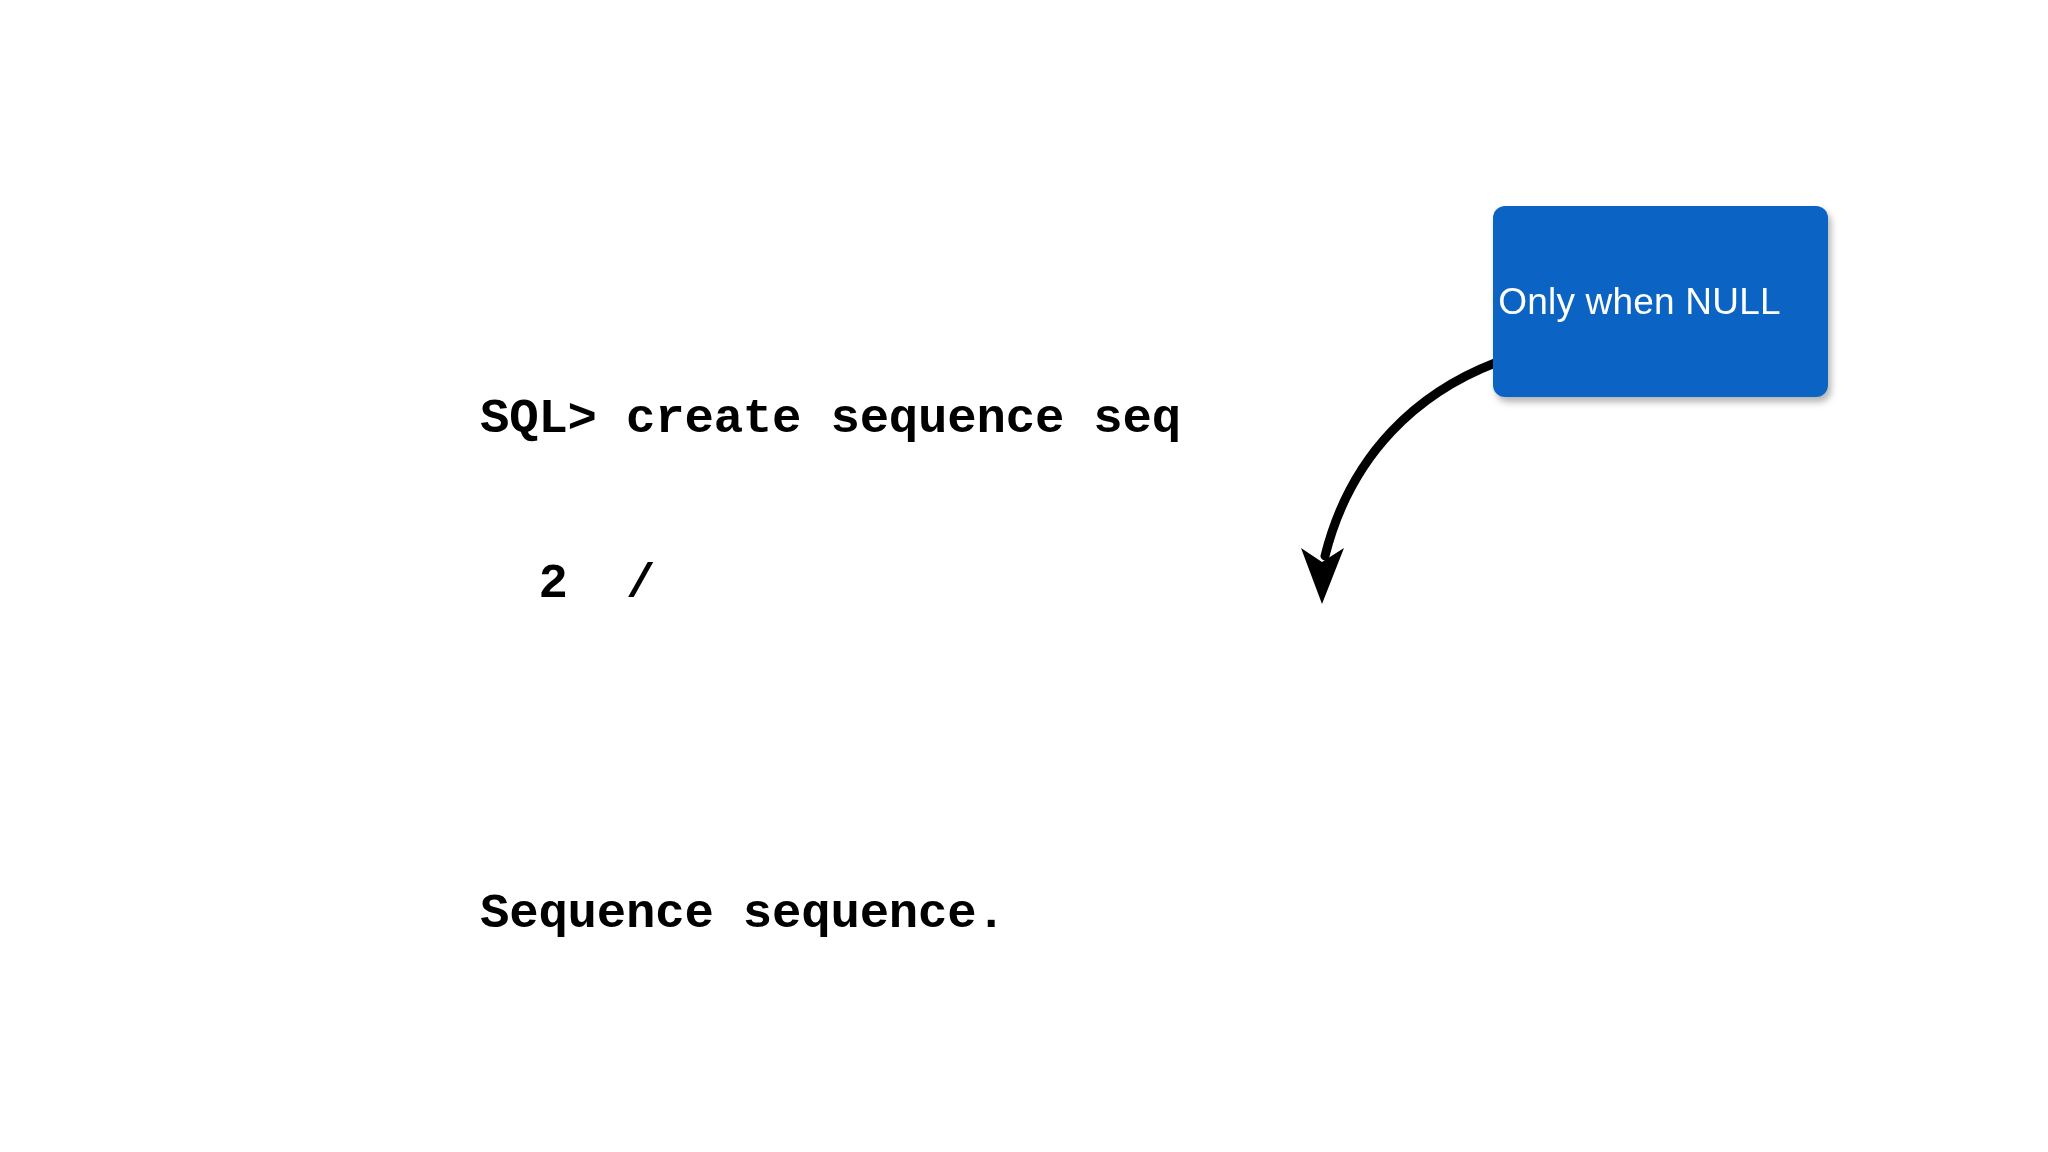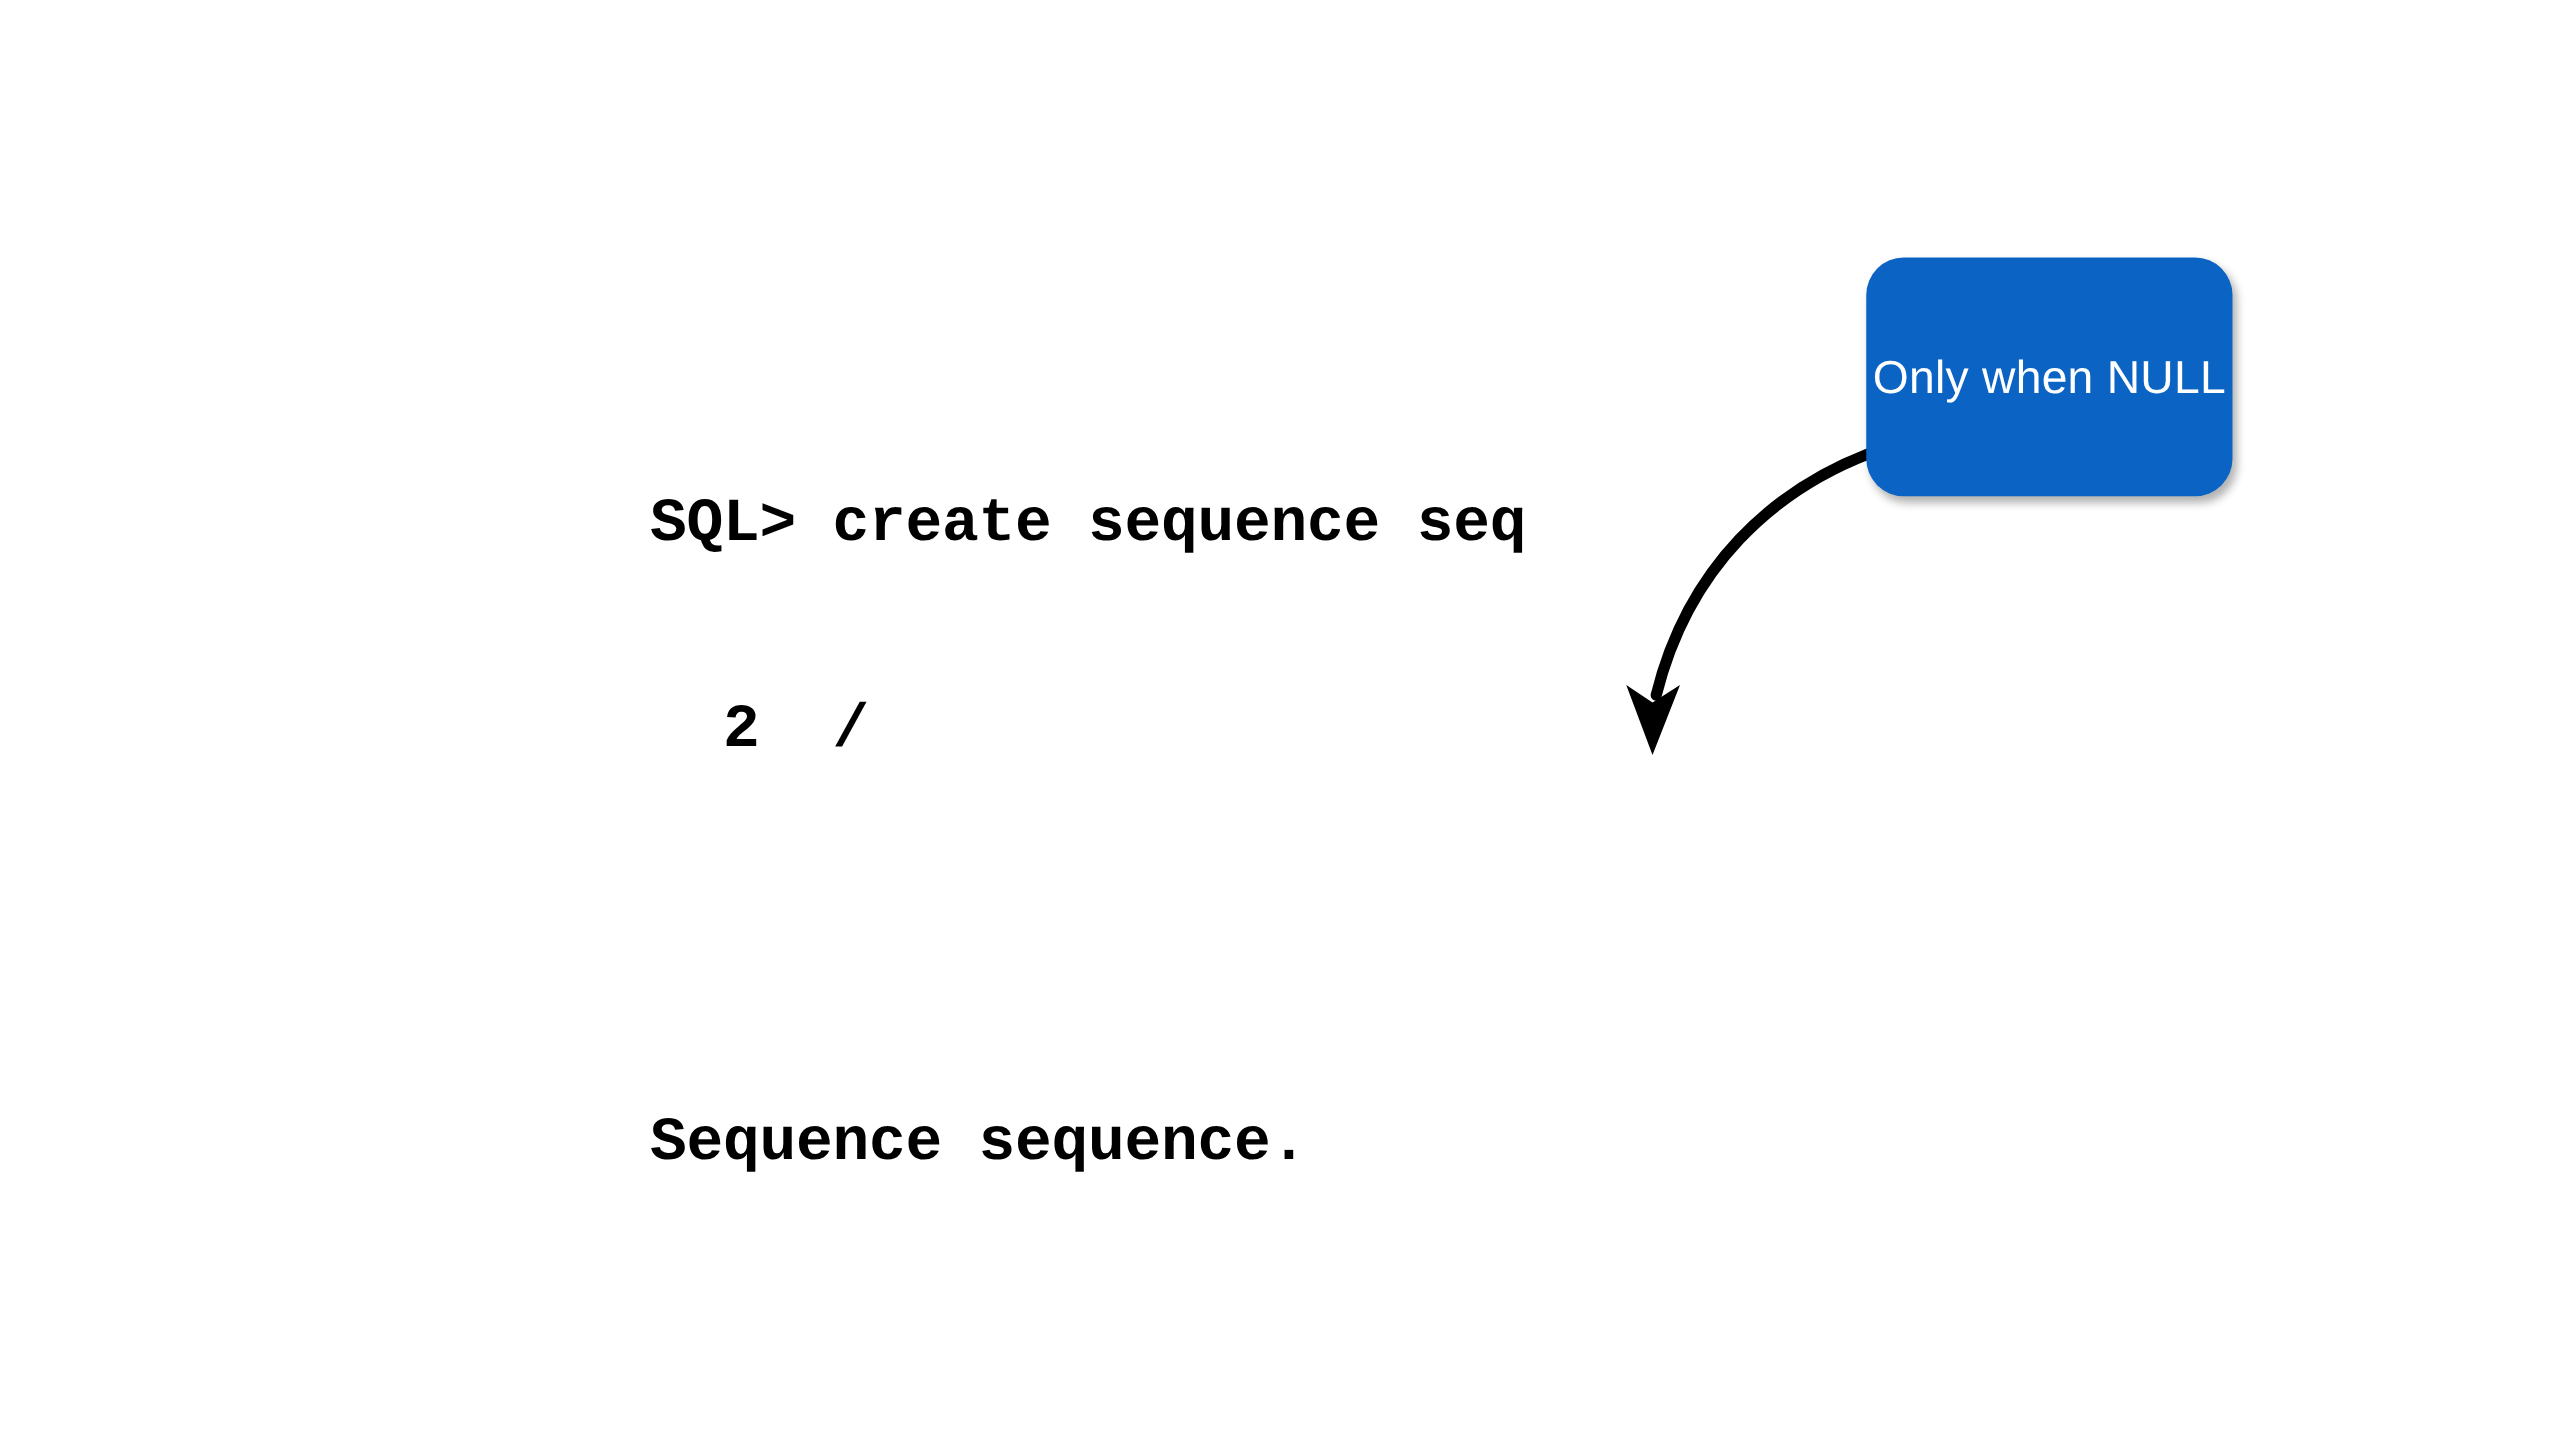--- a/index.html
+++ b/index.html
@@ -32,35 +32,34 @@
     line-height: 55px;
     letter-spacing: -0.2px;
     color: #000000;
     white-space: pre;
     -webkit-font-smoothing: antialiased;
   }
   #terminal-block .term-line {
     white-space: pre;
     height: 55px;
     display: block;
-    margin-left: 40px;
   }
   #terminal-block .term-line.blank {
     height: 55px;
   }
 
   
   #callout-box {
     position: absolute;
     left: 1493px;
     top: 206px;
-    width: 293px;
+    width: 335px;
     height: 191px;
     background: #0b64c4;
-    border-radius: 30px;
+    border-radius: 12px;
     box-shadow: 3px 5px 7px rgba(0,0,0,0.30);
     box-sizing: border-box;
   }
   #callout-label {
     position: absolute;
     left: 0;
     top: 0;
     width: 293px;
     height: 191px;
     display: flex;

